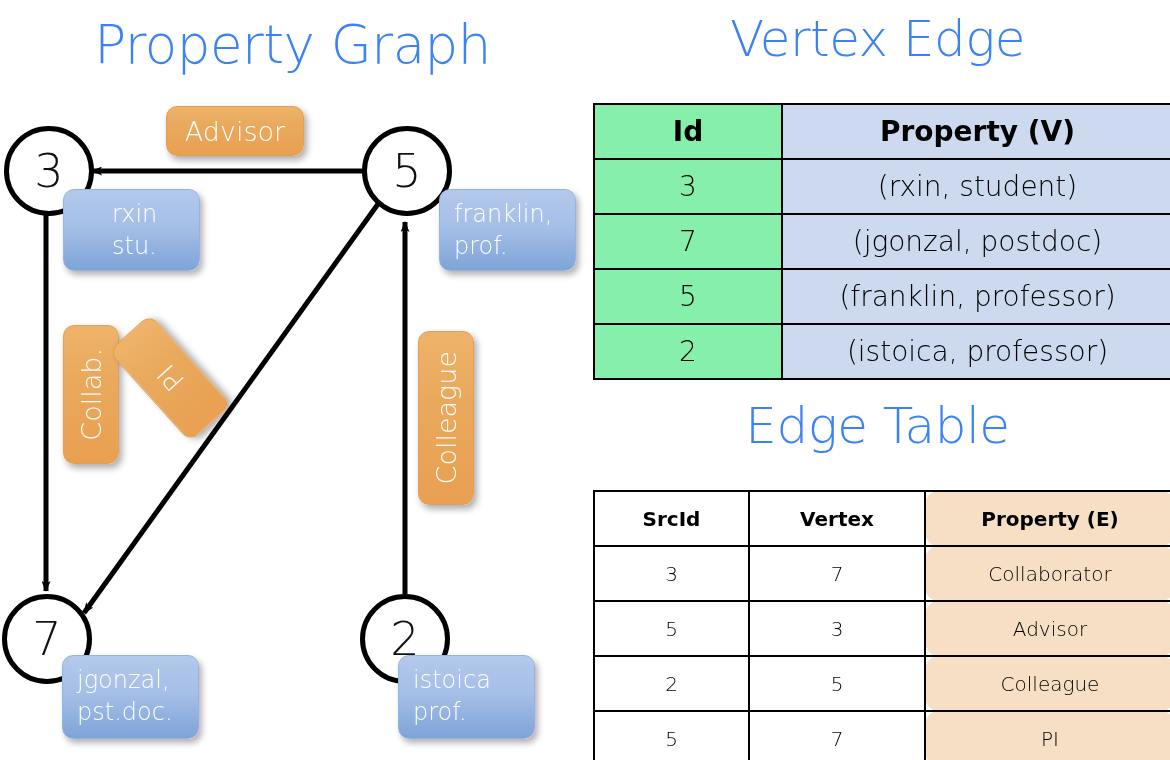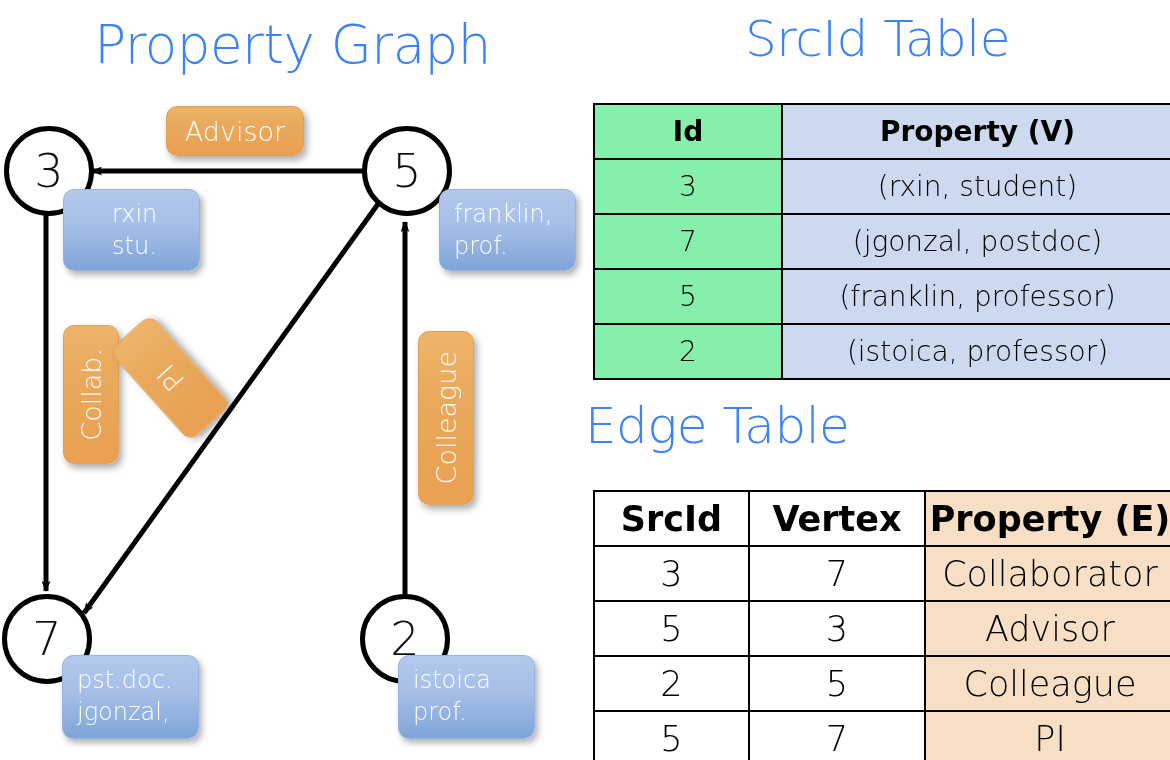--- a/index.html
+++ b/index.html
@@ -30,21 +30,21 @@
     text-align: center;
     font-size: 53px;
   }
   #title-vertex-table {
     left: 585px; top: 10px; width: 585px;
     text-align: center;
     font-size: 50px;
   }
   #title-edge-table {
     left: 585px; top: 397px; width: 585px;
-    text-align: left;
+    text-align: center;
     font-size: 50px;
   }
 
   
   #graph-panel {
     position: absolute;
     left: 0; top: 0;
     width: 585px; height: 760px;
   }
   #graph-edges {
@@ -164,21 +164,21 @@
   }
   #vertex-table th, #vertex-table td { height: 53px; font-size: 28px; }
   #vertex-table .col-id   { width: 186px; background: #86efac; }
   #vertex-table .col-prop { width: 389px; background: #ccd9ef; }
   #vertex-table th.col-prop { font-size: 28px; }
 
   #edge-table {
     left: 593px; top: 490px;
     width: 575px;
   }
-  #edge-table th, #edge-table td { height: 53px; font-size: 35px; }
+  #edge-table th, #edge-table td { height: 53px; font-size: 20px; border-radius: 14px; }
   #edge-table .col-src  { width: 153px; background: #ffffff; }
   #edge-table .col-dst  { width: 174px; background: #ffffff; }
   #edge-table .col-prop { width: 248px; background: #f6dfc5; }
 </style>
 </head>
 <body>
 
 <div id="graph-panel">
 
   <div class="title" id="title-property-graph">Property Graph</div>
@@ -206,43 +206,43 @@
 
   <div class="prop-box" id="prop-rxin">
     <div>rxin</div>
     <div>stu.</div>
   </div>
   <div class="prop-box" id="prop-franklin">
     <div>franklin,</div>
     <div>prof.</div>
   </div>
   <div class="prop-box" id="prop-jgonzal">
+    <div>jgonzal,</div>
     <div>pst.doc.</div>
-    <div>jgonzal,</div>
   </div>
   <div class="prop-box" id="prop-istoica">
     <div>istoica</div>
     <div>prof.</div>
   </div>
 
   <div class="edge-label" id="edge-label-advisor">
     <span>Advisor</span>
   </div>
   <div class="edge-label" id="edge-label-collab">
     <span class="vtxt">Collab.</span>
   </div>
   <div class="edge-label" id="edge-label-pi">
     <span class="vtxt">PI</span>
   </div>
   <div class="edge-label" id="edge-label-colleague">
     <span class="vtxt">Colleague</span>
   </div>
 </div>
 
-<div class="title" id="title-vertex-table">SrcId Table</div>
+<div class="title" id="title-vertex-table">Vertex Edge</div>
 
 <table class="data-table" id="vertex-table">
   <thead>
     <tr>
       <th class="col-id">Id</th>
       <th class="col-prop">Property (V)</th>
     </tr>
   </thead>
   <tbody>
     <tr>

